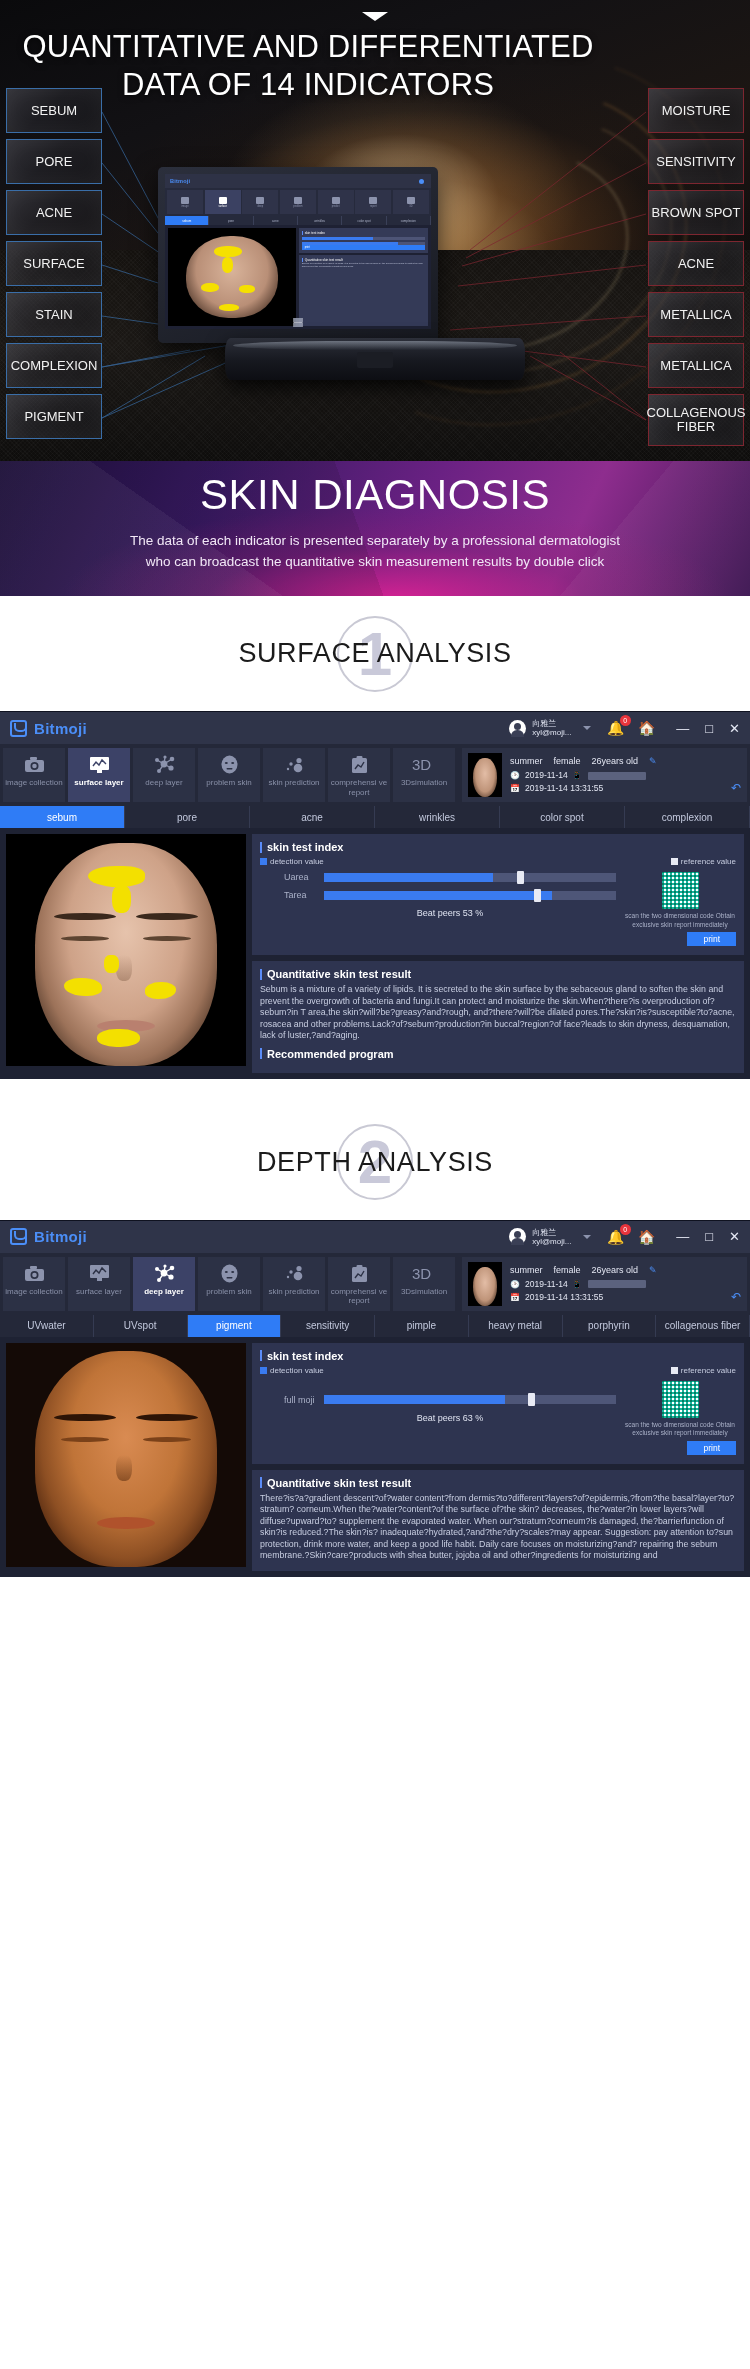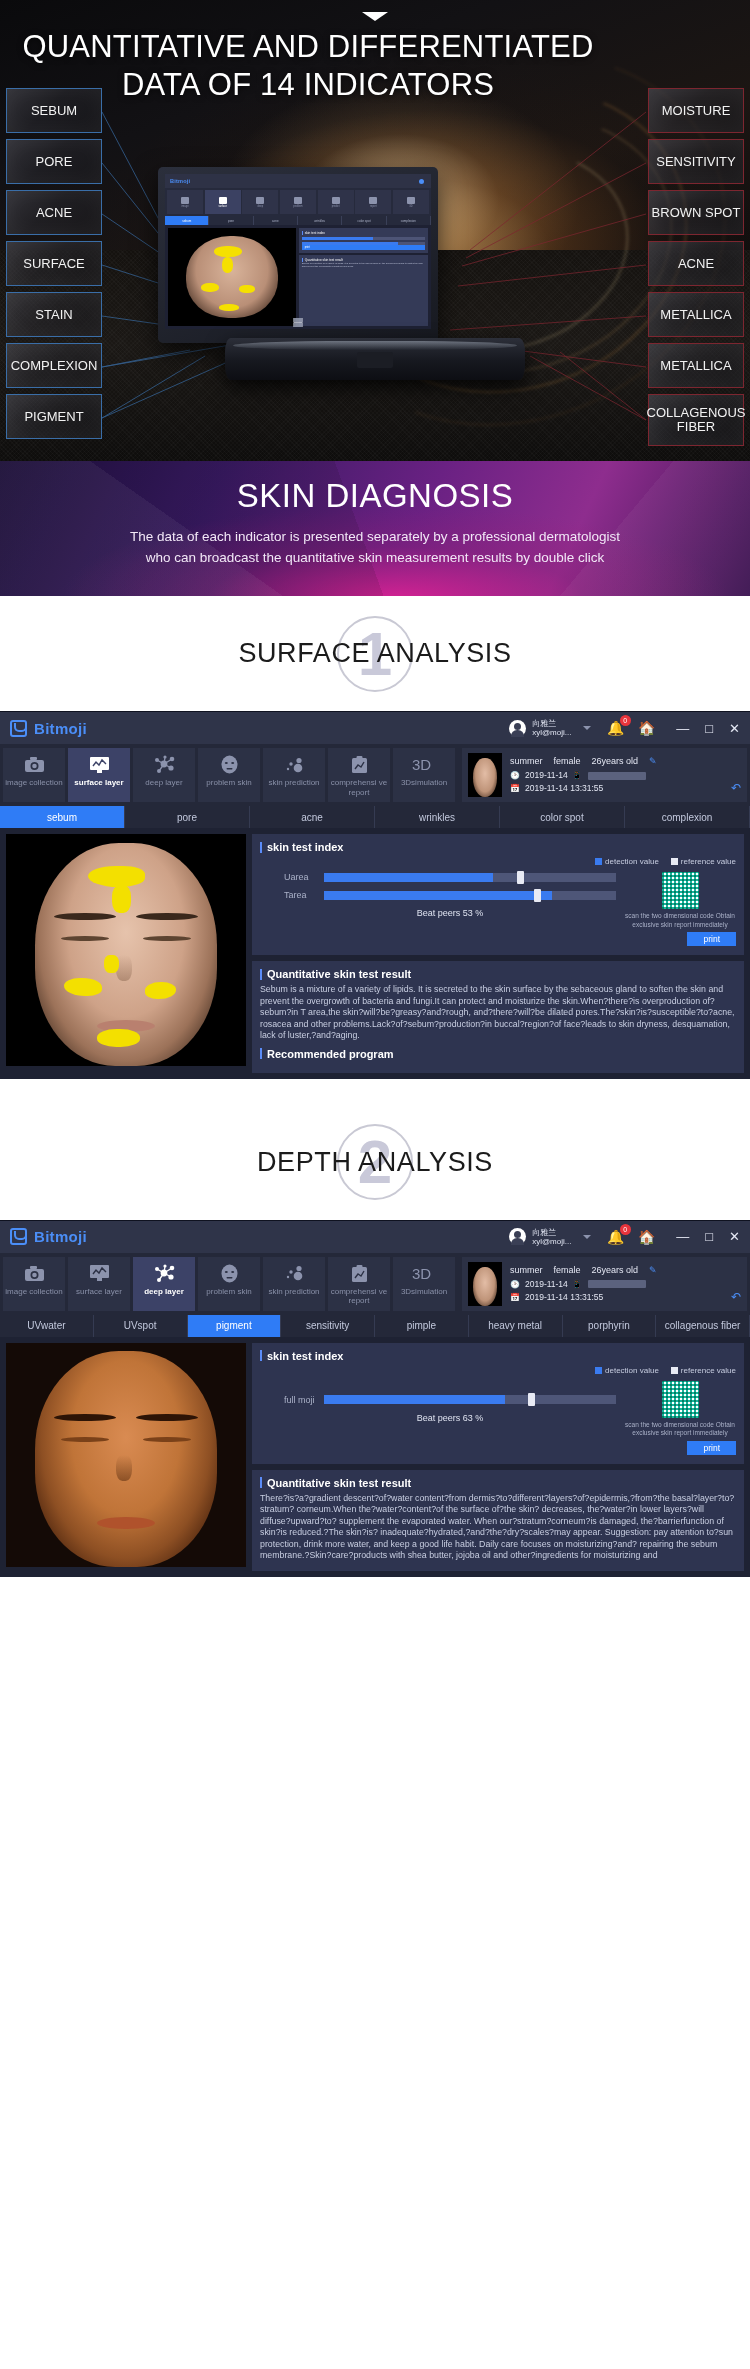--- a/index.html
+++ b/index.html
@@ -144,22 +144,22 @@
     overflow:hidden;
   }
   .banner:before{
     content:""; position:absolute; inset:0;
     background:
       linear-gradient(35deg, rgba(255,255,255,.05) 0 30%, rgba(0,0,0,0) 30%),
       linear-gradient(-50deg, rgba(255,255,255,.045) 0 22%, rgba(0,0,0,0) 22%),
       linear-gradient(70deg, rgba(0,0,0,.10) 0 48%, rgba(0,0,0,0) 48%);
   }
   .banner-title{
-    position:relative; text-align:center; color:#fff; font-size:33px;
-    padding-top:16px; letter-spacing:.5px;
+    position:relative; text-align:center; color:#fff; font-size:42px;
+    padding-top:10px; letter-spacing:.5px;
   }
   .banner-sub{
     position:relative; text-align:center; color:#f2e8f7; font-size:13.5px;
     line-height:21px; padding-top:11px;
   }
 
   
   .sec-head{
     position:relative; width:750px; height:115px; background:#fff;
     display:flex; align-items:center; justify-content:center;
@@ -256,21 +256,21 @@
   .blob{ position:absolute; background:#f3e000; }
   .nose{ position:absolute; width:16px;height:26px; background:linear-gradient(180deg,rgba(0,0,0,0),rgba(120,85,62,.4)); border-radius:40%;}
 
   .right-panel{ flex:1; display:flex; flex-direction:column; gap:6px; }
   .card{ background:#2e3450; padding:7px 8px 9px; }
   .card-h{
     display:flex; align-items:center; gap:5px; color:#fff; font-size:11px; font-weight:700;
     margin-bottom:4px;
   }
   .card-h:before{ content:""; width:2px; height:11px; background:#5b8cf8; flex:none; }
-  .legend{ display:flex; gap:12px; justify-content:flex-end; font-size:8px; color:#c7cde0; margin-bottom:6px;}
+  .legend{ display:flex; gap:12px; justify-content:space-between; font-size:8px; color:#c7cde0; margin-bottom:6px;}
   .legend i{ display:inline-block;width:7px;height:7px;margin-right:3px;vertical-align:-1px;}
   .legend .d{ background:#3a7bf0;}
   .legend .r{ background:#e8eaf4;}
   .idx-wrap{ display:flex; gap:8px; }
   .idx-left{ flex:1;margin-left:24px; }
   .idx-row{ display:flex; align-items:center; gap:6px; margin-bottom:8px;}
   .idx-label{ width:34px; font-size:9px; color:#aab1c8; flex:none; }
   .track{ flex:1; height:9px; background:#4e5678; position:relative; }
   .track i{ position:absolute; left:0; top:0; bottom:0; background:#3a7bf0; }
   .track b{

